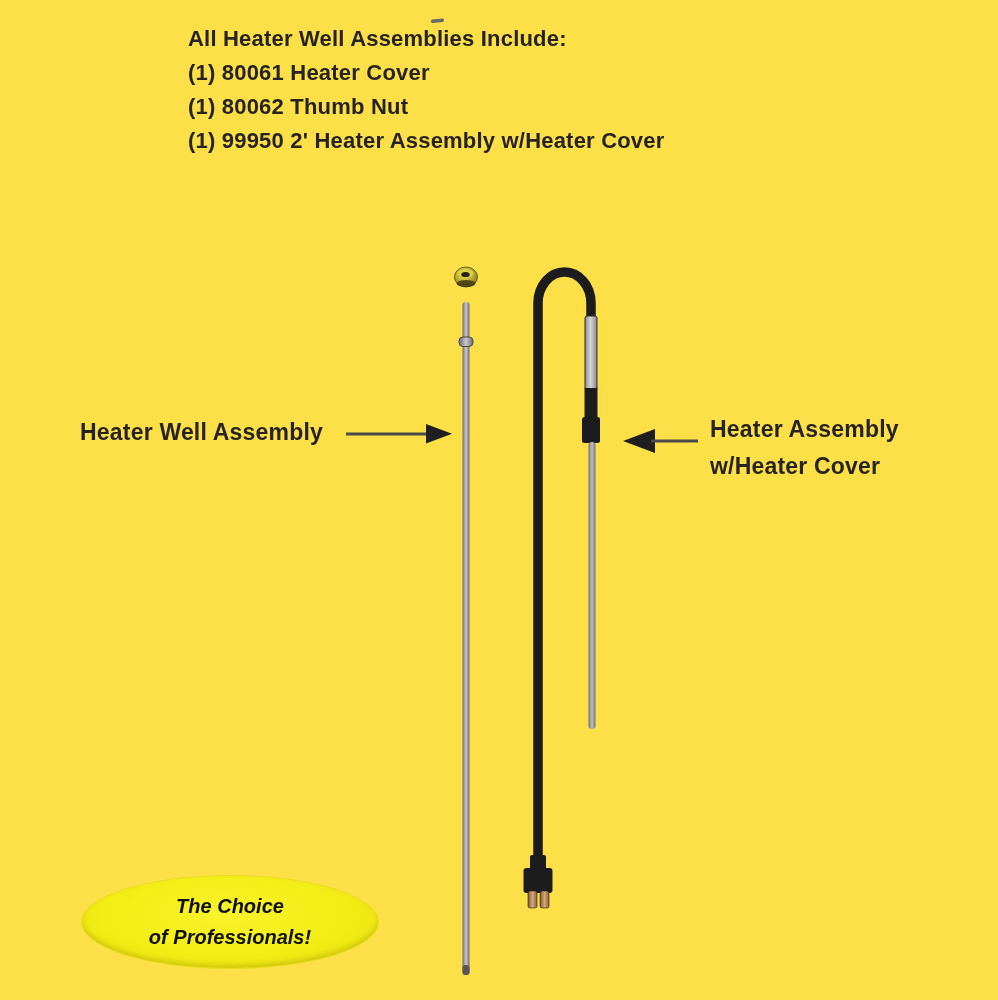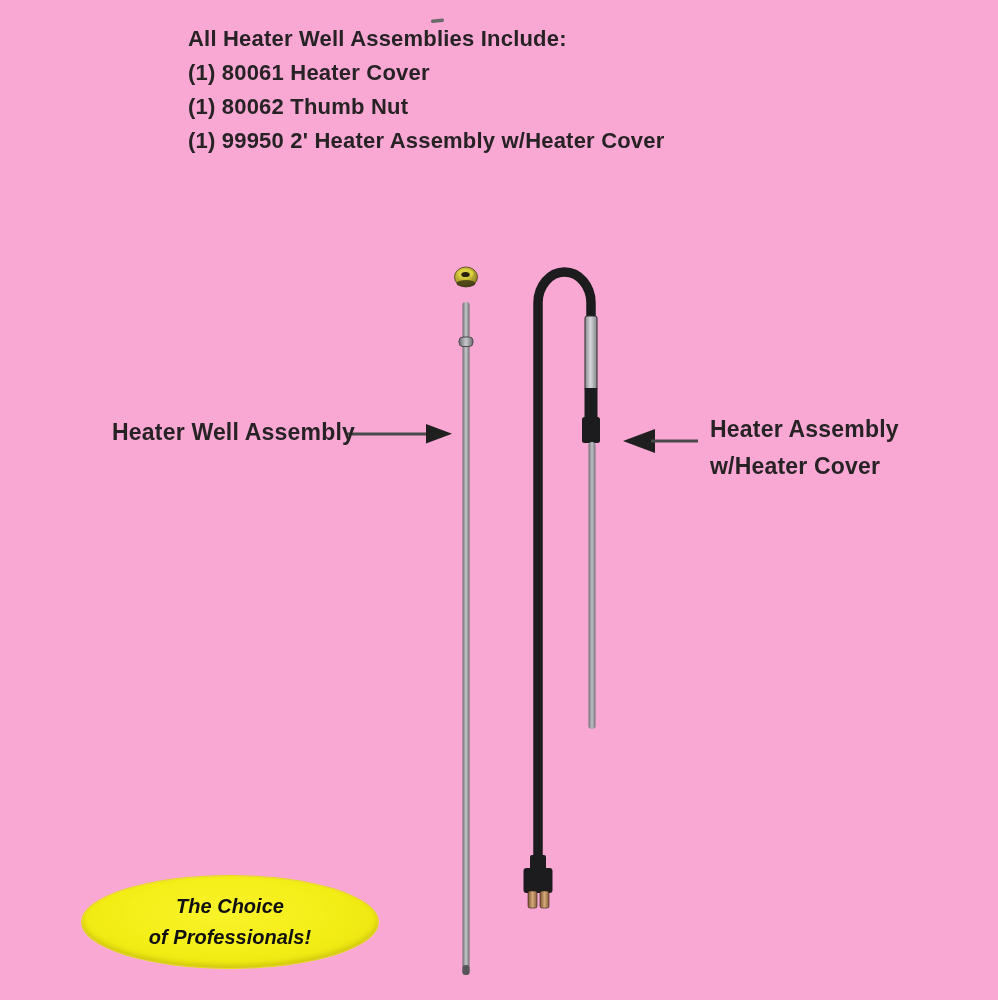--- a/index.html
+++ b/index.html
@@ -1,30 +1,30 @@
 <!DOCTYPE html>
 <html><head>
 <meta charset="utf-8">
 <style>
   html,body { margin:0; padding:0; background:#ffffff; }
   .canvas {
-    position:relative; width:998px; height:1000px; background:#f9a8d4;
+    position:relative; width:998px; height:1000px; background:#fde047;
     overflow:hidden; font-family:"Liberation Sans", sans-serif;
   }
   .art { position:absolute; left:0; top:0; }
   .parts-list {
     position:absolute; left:188px; top:22px;
     font-weight:700; font-size:22px; line-height:34px;
     color:#272324; letter-spacing:0.2px; white-space:nowrap;
   }
   .label {
     position:absolute; font-weight:700; font-size:23px;
     color:#272324; letter-spacing:0.2px; white-space:nowrap;
   }
-  .label-left { left:80px; top:419px;margin-left:32px; }
+  .label-left { left:80px; top:419px; }
   .label-right { left:710px; top:411px; line-height:37px; }
   .badge {
     position:absolute; left:82px; top:876px; width:296px; height:92px;
     border-radius:50%;
     background:radial-gradient(ellipse at 48% 40%, #f9f32b 0%, #f3ed15 55%, #e7dd0e 100%);
     box-shadow: inset 0 -3px 5px rgba(150,140,0,0.35), 0 0 0 1px #e6de1a;
     display:flex; flex-direction:column; align-items:center; justify-content:center;
     font-style:italic; font-weight:700; font-size:20px; line-height:31px;
     color:#101010; text-align:center;
   }

